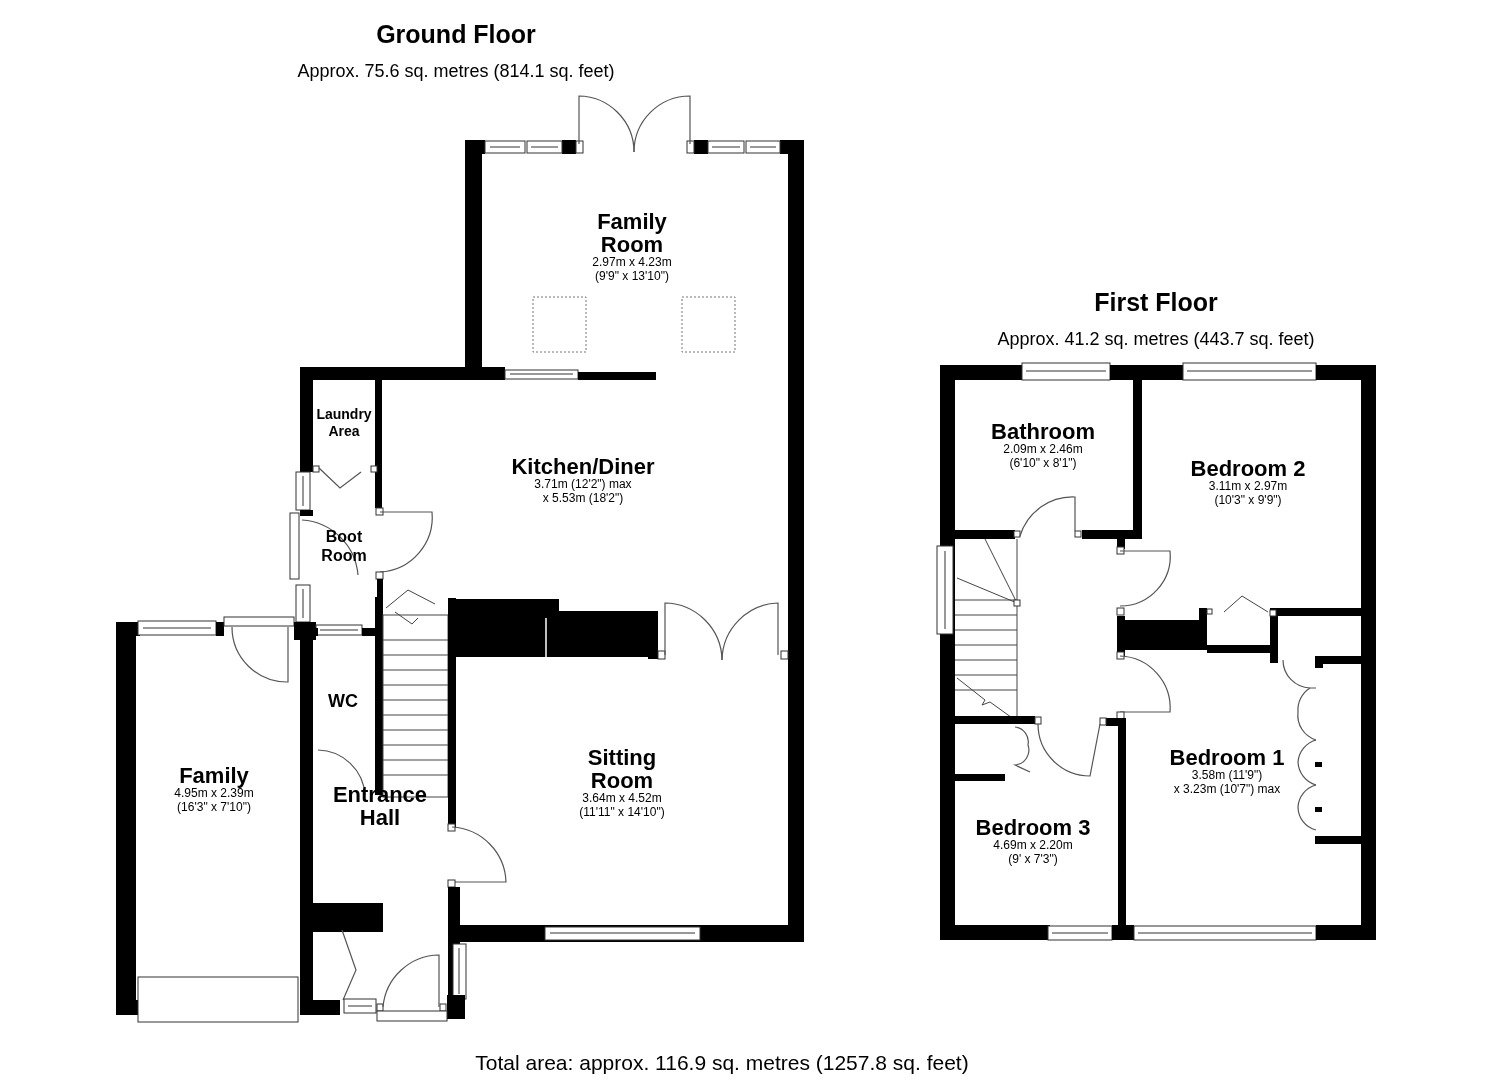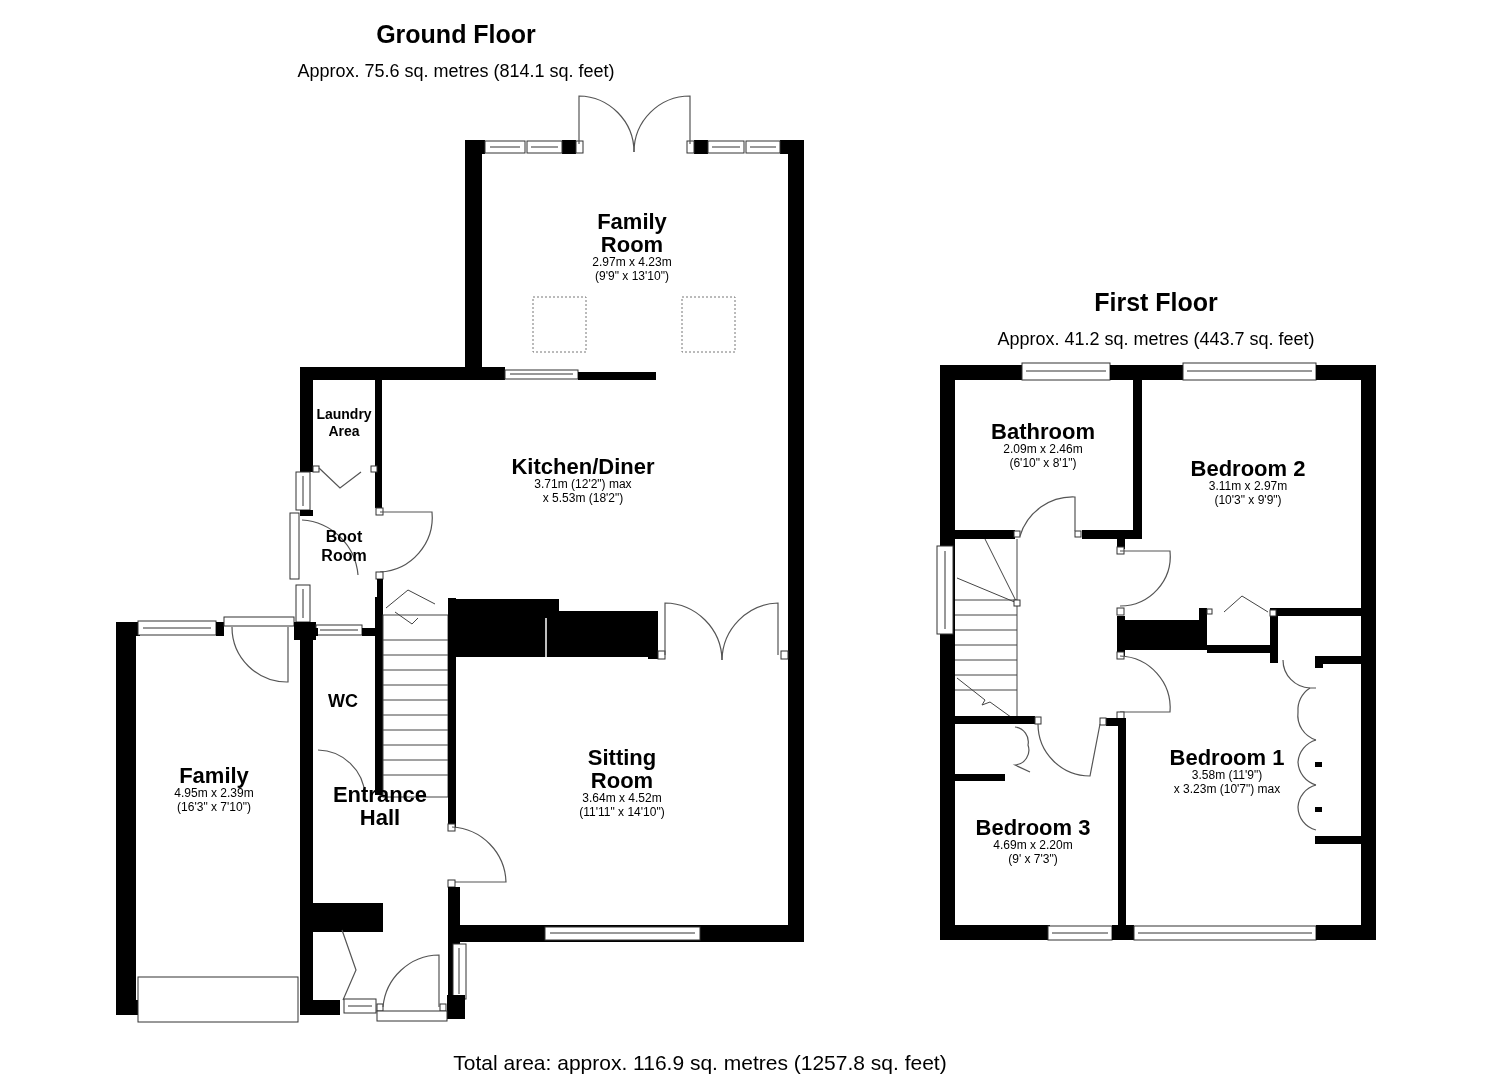--- a/index.html
+++ b/index.html
@@ -13,21 +13,21 @@
   .jamb { fill: #fff; stroke: #333; stroke-width: 1; }
   .stair { fill: none; stroke: #444; stroke-width: 1; }
   .sky { fill: none; stroke: #777; stroke-width: 1; stroke-dasharray: 2 2; }
   .lbl { position: absolute; text-align: center; line-height: 1.05; white-space: nowrap; transform: translateX(-50%); }
   .lbl .name { font-weight: bold; font-size: 22px; display: block; }
   .lbl .dim { font-size: 12px; display: block; line-height: 1.15; }
   .lbl.small .name { font-size: 16px; line-height: 1.2; }
   .floor-title { position: absolute; text-align: center; transform: translateX(-50%); white-space: nowrap; }
   .floor-title .t { font-weight: bold; font-size: 25px; display: block; }
   .floor-title .a { font-size: 18px; display: block; margin-top: 12px; }
-  .total { position: absolute; left: 700px; top: 1051px; transform: translateX(-50%); font-size: 21px; white-space: nowrap; }
+  .total { position: absolute; left: 722px; top: 1051px; transform: translateX(-50%); font-size: 21px; white-space: nowrap; }
 </style>
 </head>
 <body>
 
 <div class="floor-title" style="left:456px; top:20px;">
   <span class="t">Ground Floor</span>
   <span class="a">Approx. 75.6 sq. metres (814.1 sq. feet)</span>
 </div>
 <div class="floor-title" style="left:1156px; top:288px;">
   <span class="t">First Floor</span>

